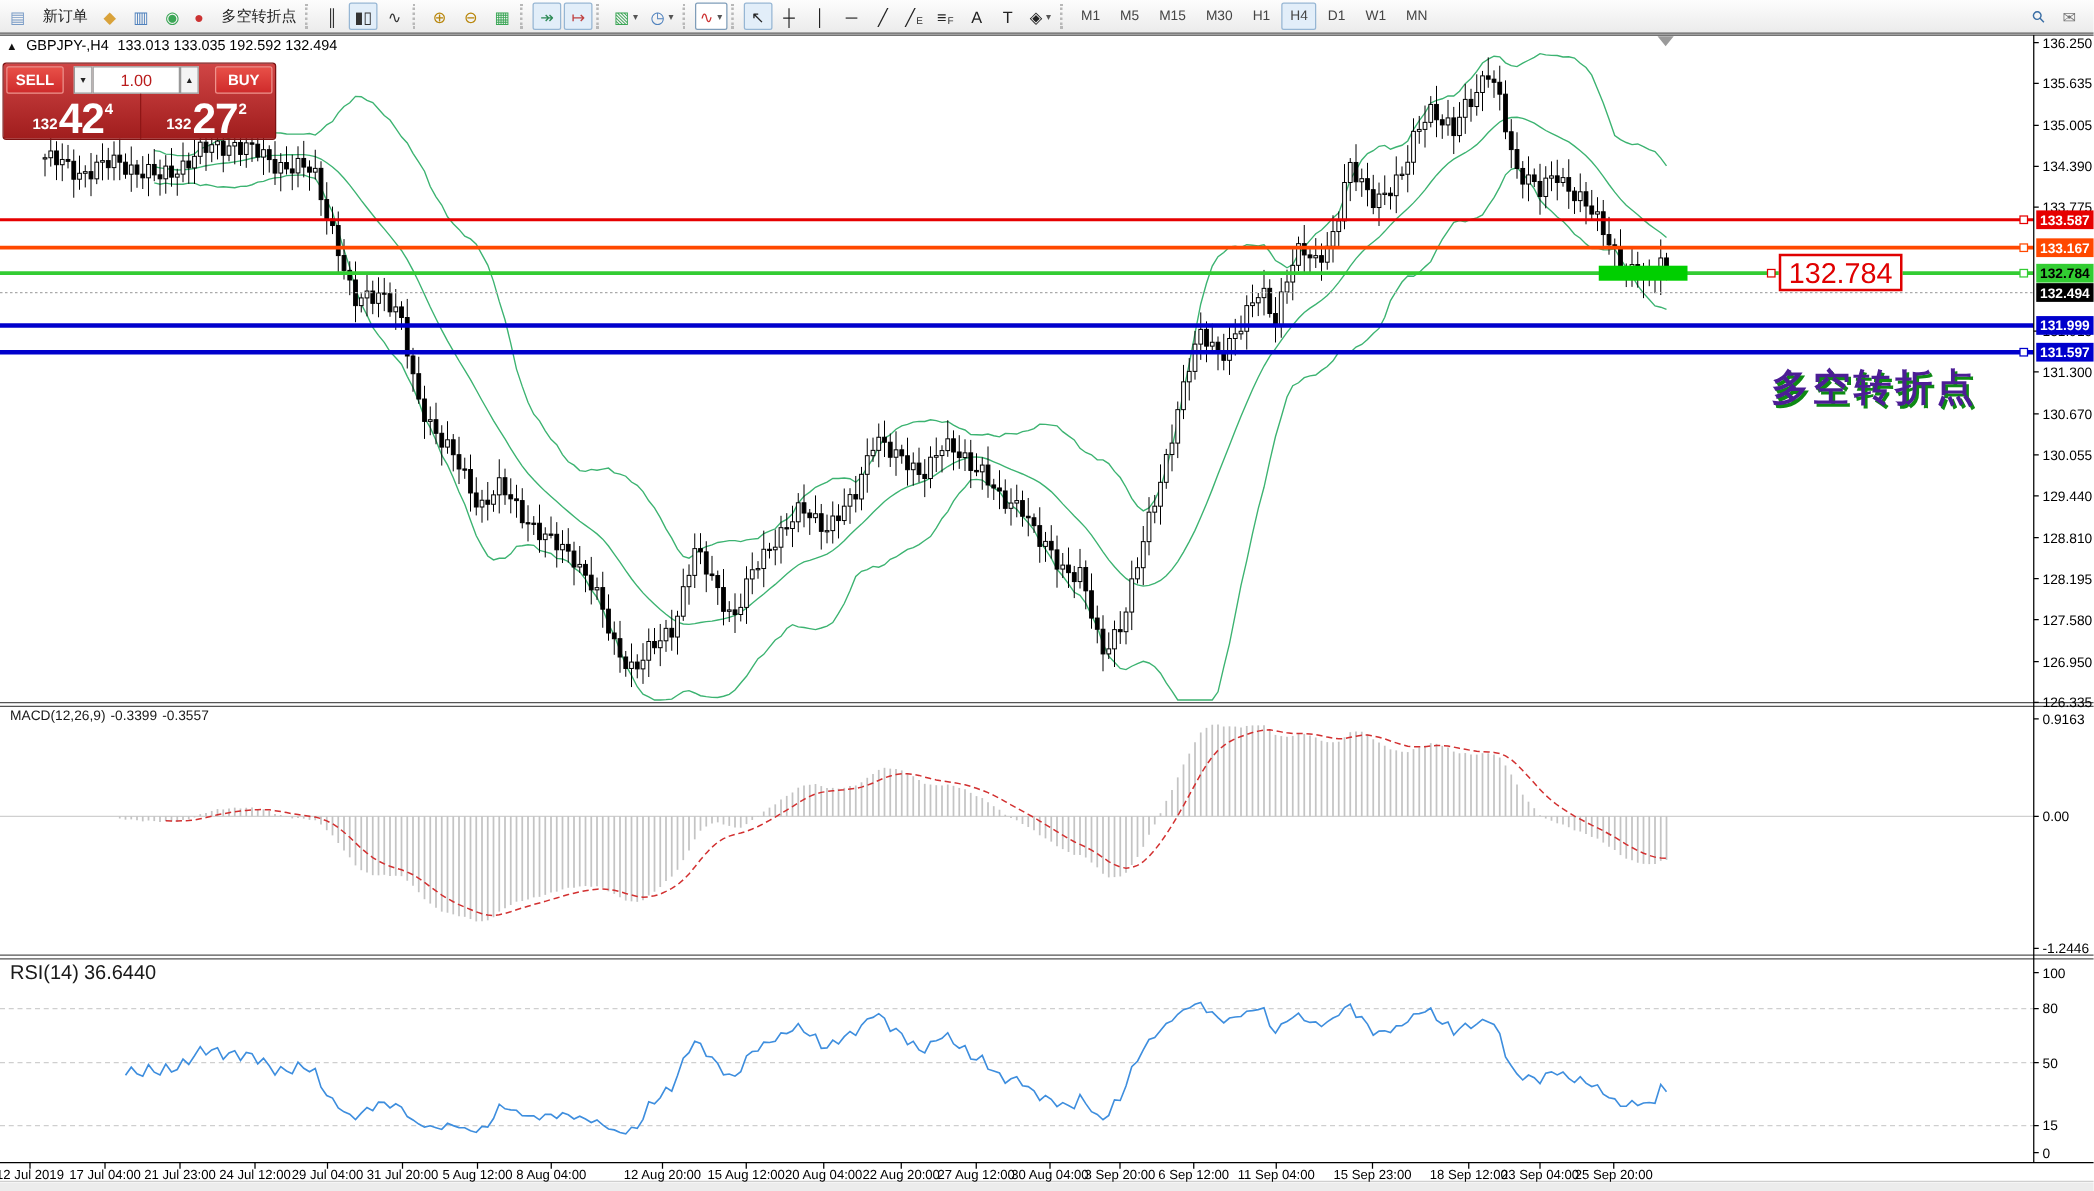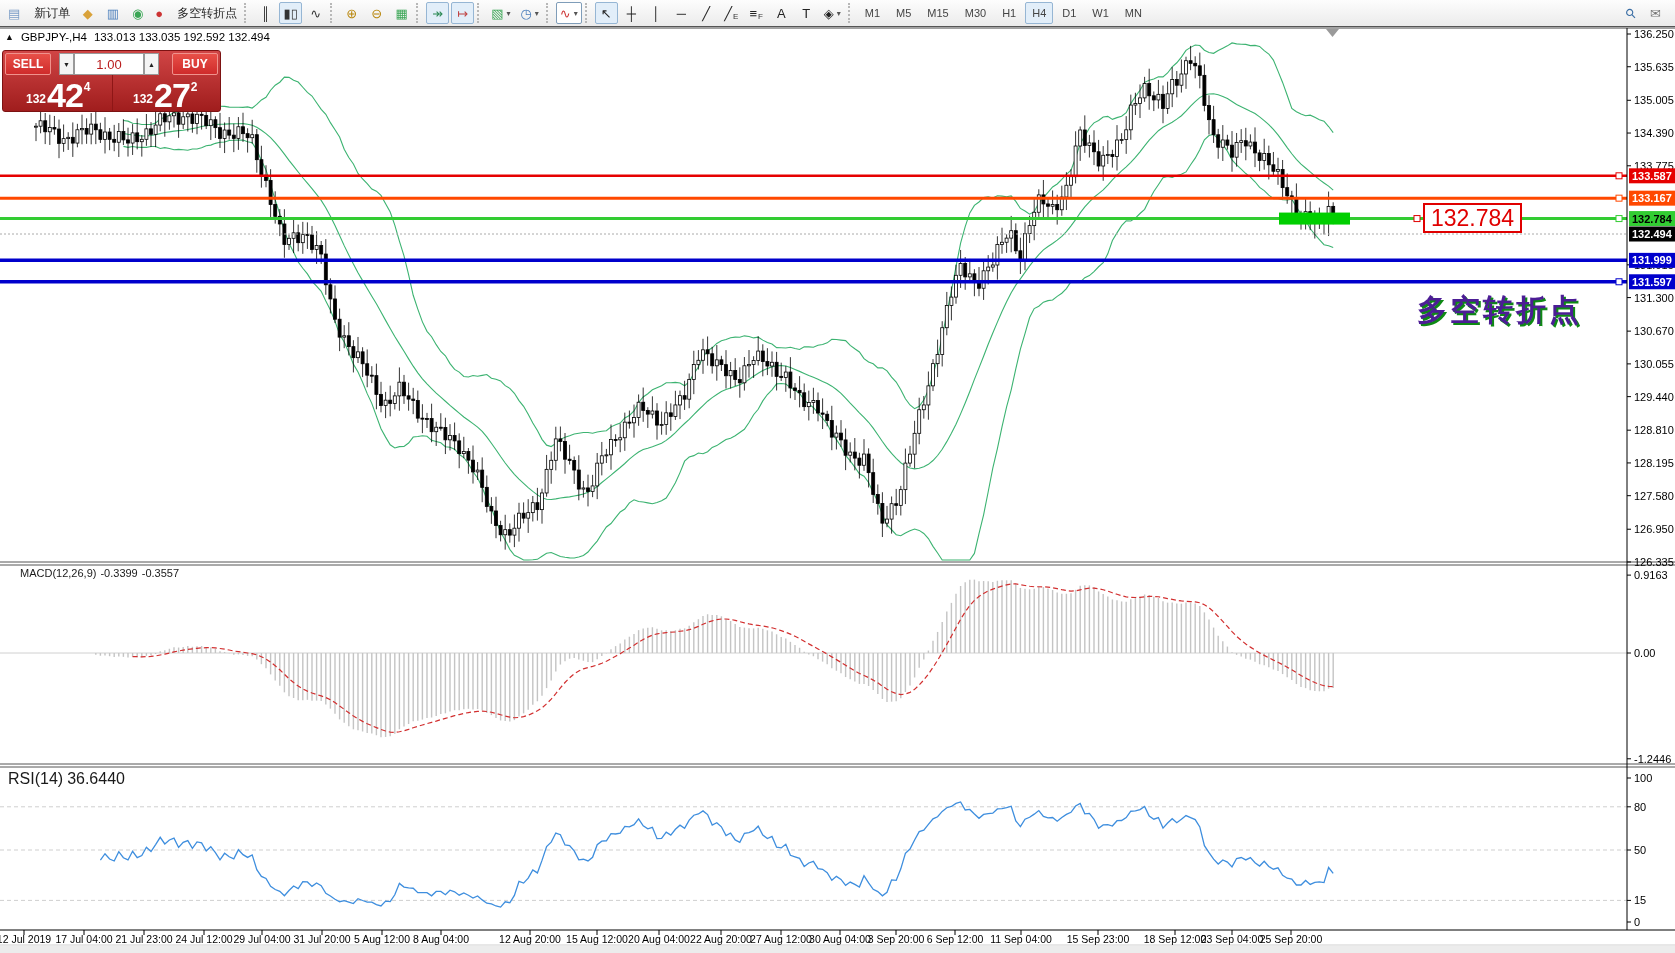--- a/index.html
+++ b/index.html
@@ -26,21 +26,21 @@
 #buy-btn{width:46px;margin-left:auto}
 #vol-wrap{display:flex;margin-left:8px}
 .stepbtn{width:15px;background:#f4f4f4;border:1px solid #999;color:#222;font-size:7px;display:flex;align-items:center;justify-content:center}
 #vol-input{width:70px;height:22px;border:1px solid #999;text-align:center;font-size:13px;font-family:"Liberation Sans",sans-serif;color:#b91c1c;background:#fff}
 #tp-row2{display:flex;height:36px;color:#fff}
 .bigpx{width:50%;display:flex;align-items:flex-end;justify-content:center;padding-bottom:1px}
 .bigpx+.bigpx{border-left:1px solid #8e1616}
 .bigpx .pfx{font-size:12px;font-weight:bold;margin-bottom:4px;margin-right:1px}
 .bigpx .big{font-size:34px;font-weight:bold;line-height:29px;letter-spacing:-1px}
 .bigpx .sup{font-size:12px;font-weight:bold;margin-bottom:16px;margin-left:1px}
-#macd-label{top:567px;left:20px;font-size:11px;color:#1a1a1a}
+#macd-label{top:567px;left:8px;font-size:11px;color:#1a1a1a}
 #rsi-label{top:770px;left:8px;font-size:16px;color:#1a1a1a}
 #macd-label span,#rsi-label span{margin-right:4px}
 #price-box{top:203px;left:1423px;width:99px;height:30px;border:2px solid #e00000;background:#fff;color:#e00000;font-size:23px;display:flex;align-items:center;justify-content:center;font-weight:500}
 #note-text{top:290px;left:1417px;font-size:30px;font-weight:bold;color:#4c1d95;text-shadow:2px 2px 0 #0e8a14;letter-spacing:3px;font-family:"DejaVu Sans","Liberation Sans",sans-serif}
 #chart-svg text{font-family:"Liberation Sans",sans-serif}
 </style>
 </head>
 <body>
 
 <svg id="chart-svg" width="1675" height="953">

